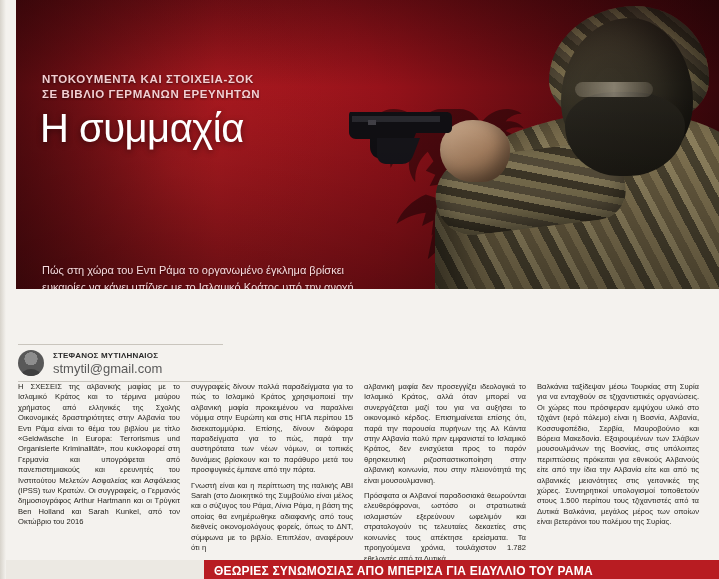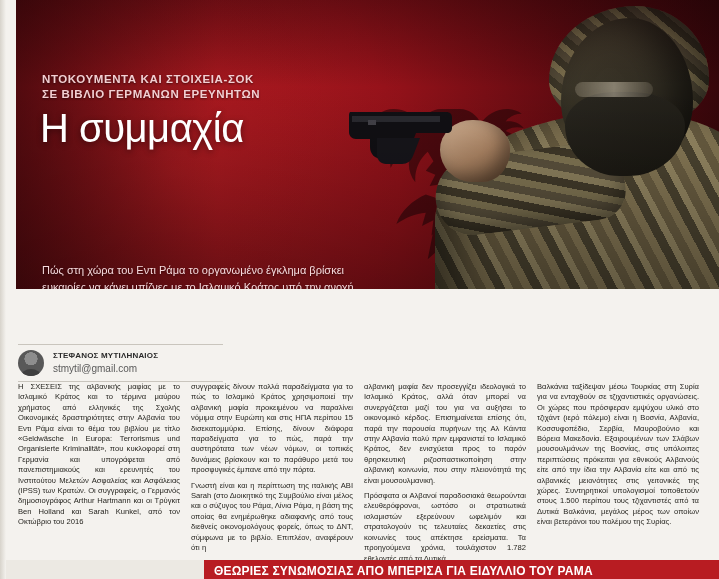--- a/index.html
+++ b/index.html
@@ -188,21 +188,21 @@
     flex: 0 0 auto;
   }
   .avatar::after {
     content: "";
     position: absolute; left: 3px; bottom: -9px;
     width: 20px; height: 16px; border-radius: 50% 50% 0 0;
     background: #3f3f3f;
   }
   .byline-txt { line-height: 11px; }
   .byline-name { font-size: 8px; font-weight: 700; color: #2a2a2a; letter-spacing: 0.2px; }
-  .byline-mail { font-size: 10px; color: #5a5a5a; margin-top: 2px; }
+  .byline-mail { font-size: 13px; color: #5a5a5a; margin-top: 2px; }
 
   
   .cols {
     position: absolute;
     left: 18px; top: 382px;
     width: 684px; height: 172px;
     display: flex;
     gap: 11px;
   }
   .col {

